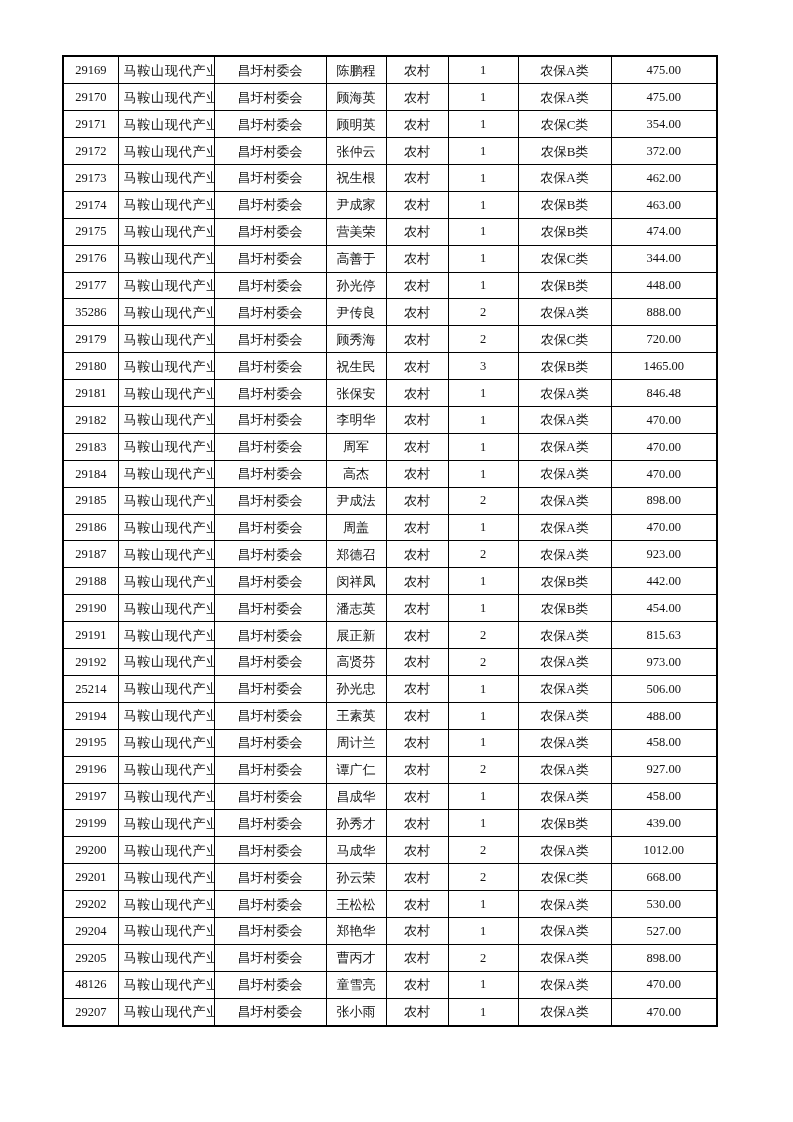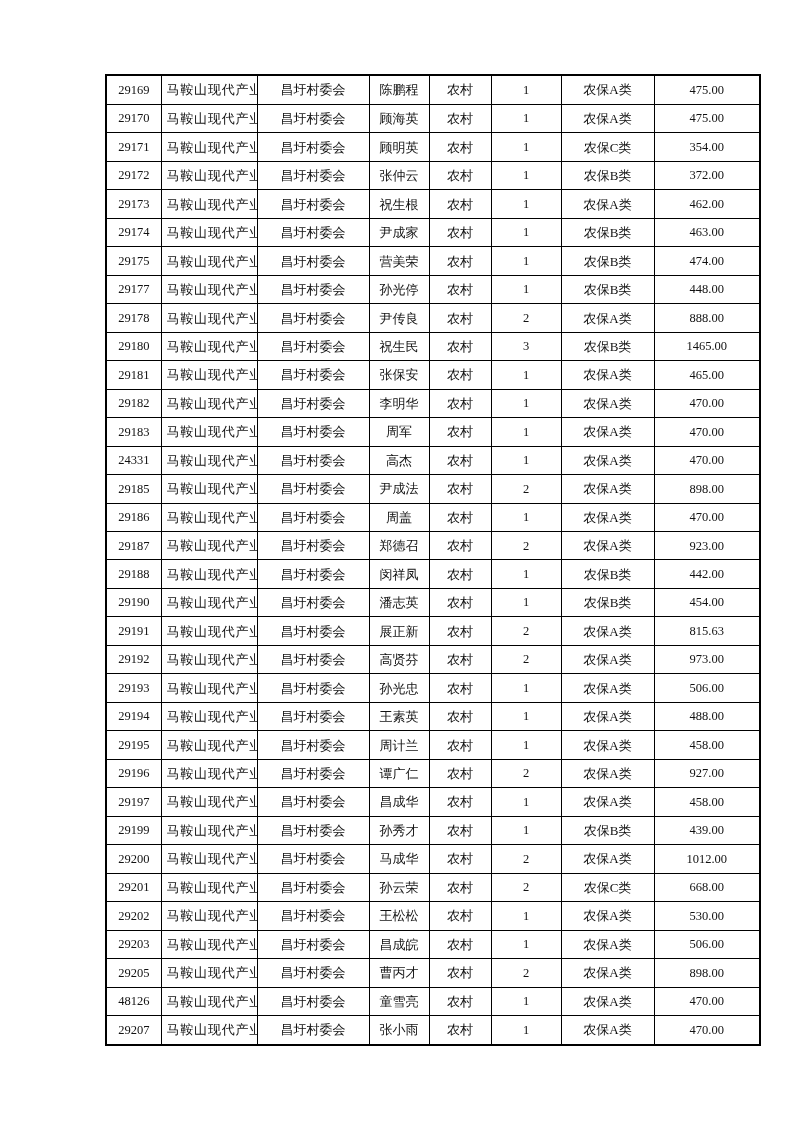--- a/index.html
+++ b/index.html
@@ -11,22 +11,21 @@
     height: 1122px;
     background: #ffffff;
     position: relative;
     font-family: "Liberation Serif", "DejaVu Serif", serif;
     color: #111111;
     overflow: hidden;
   }
   .sheet {
     position: absolute;
     left: 62px;
-    top: 74px;
-    margin-left: 43px;
+    top: 55px;
   }
   table.grid {
     border-collapse: collapse;
     table-layout: fixed;
     width: 654px;
     height: 972px;
     border: 2px solid #000000;
   }
   table.grid td {
     border: 1px solid #000000;
@@ -130,58 +129,78 @@
           <td class="c0">29175</td>
           <td class="c1">马鞍山现代产业</td>
           <td class="c2">昌圩村委会</td>
           <td class="c3">营美荣</td>
           <td class="c4">农村</td>
           <td class="c5">1</td>
           <td class="c6">农保B类</td>
           <td class="c7">474.00</td>
         </tr>
         <tr>
+          <td class="c0">29176</td>
+          <td class="c1">马鞍山现代产业</td>
+          <td class="c2">昌圩村委会</td>
+          <td class="c3">高善于</td>
+          <td class="c4">农村</td>
+          <td class="c5">1</td>
+          <td class="c6">农保C类</td>
+          <td class="c7">344.00</td>
+        </tr>
+        <tr>
           <td class="c0">29177</td>
           <td class="c1">马鞍山现代产业</td>
           <td class="c2">昌圩村委会</td>
           <td class="c3">孙光停</td>
           <td class="c4">农村</td>
           <td class="c5">1</td>
           <td class="c6">农保B类</td>
           <td class="c7">448.00</td>
         </tr>
         <tr>
-          <td class="c0">29178</td>
+          <td class="c0">35286</td>
           <td class="c1">马鞍山现代产业</td>
           <td class="c2">昌圩村委会</td>
           <td class="c3">尹传良</td>
           <td class="c4">农村</td>
           <td class="c5">2</td>
           <td class="c6">农保A类</td>
           <td class="c7">888.00</td>
         </tr>
         <tr>
+          <td class="c0">29179</td>
+          <td class="c1">马鞍山现代产业</td>
+          <td class="c2">昌圩村委会</td>
+          <td class="c3">顾秀海</td>
+          <td class="c4">农村</td>
+          <td class="c5">2</td>
+          <td class="c6">农保C类</td>
+          <td class="c7">720.00</td>
+        </tr>
+        <tr>
           <td class="c0">29180</td>
           <td class="c1">马鞍山现代产业</td>
           <td class="c2">昌圩村委会</td>
           <td class="c3">祝生民</td>
           <td class="c4">农村</td>
           <td class="c5">3</td>
           <td class="c6">农保B类</td>
           <td class="c7">1465.00</td>
         </tr>
         <tr>
           <td class="c0">29181</td>
           <td class="c1">马鞍山现代产业</td>
           <td class="c2">昌圩村委会</td>
           <td class="c3">张保安</td>
           <td class="c4">农村</td>
           <td class="c5">1</td>
           <td class="c6">农保A类</td>
-          <td class="c7">465.00</td>
+          <td class="c7">846.48</td>
         </tr>
         <tr>
           <td class="c0">29182</td>
           <td class="c1">马鞍山现代产业</td>
           <td class="c2">昌圩村委会</td>
           <td class="c3">李明华</td>
           <td class="c4">农村</td>
           <td class="c5">1</td>
           <td class="c6">农保A类</td>
           <td class="c7">470.00</td>
@@ -190,21 +209,21 @@
           <td class="c0">29183</td>
           <td class="c1">马鞍山现代产业</td>
           <td class="c2">昌圩村委会</td>
           <td class="c3">周军</td>
           <td class="c4">农村</td>
           <td class="c5">1</td>
           <td class="c6">农保A类</td>
           <td class="c7">470.00</td>
         </tr>
         <tr>
-          <td class="c0">24331</td>
+          <td class="c0">29184</td>
           <td class="c1">马鞍山现代产业</td>
           <td class="c2">昌圩村委会</td>
           <td class="c3">高杰</td>
           <td class="c4">农村</td>
           <td class="c5">1</td>
           <td class="c6">农保A类</td>
           <td class="c7">470.00</td>
         </tr>
         <tr>
           <td class="c0">29185</td>
@@ -270,21 +289,21 @@
           <td class="c0">29192</td>
           <td class="c1">马鞍山现代产业</td>
           <td class="c2">昌圩村委会</td>
           <td class="c3">高贤芬</td>
           <td class="c4">农村</td>
           <td class="c5">2</td>
           <td class="c6">农保A类</td>
           <td class="c7">973.00</td>
         </tr>
         <tr>
-          <td class="c0">29193</td>
+          <td class="c0">25214</td>
           <td class="c1">马鞍山现代产业</td>
           <td class="c2">昌圩村委会</td>
           <td class="c3">孙光忠</td>
           <td class="c4">农村</td>
           <td class="c5">1</td>
           <td class="c6">农保A类</td>
           <td class="c7">506.00</td>
         </tr>
         <tr>
           <td class="c0">29194</td>
@@ -360,28 +379,28 @@
           <td class="c0">29202</td>
           <td class="c1">马鞍山现代产业</td>
           <td class="c2">昌圩村委会</td>
           <td class="c3">王松松</td>
           <td class="c4">农村</td>
           <td class="c5">1</td>
           <td class="c6">农保A类</td>
           <td class="c7">530.00</td>
         </tr>
         <tr>
-          <td class="c0">29203</td>
-          <td class="c1">马鞍山现代产业</td>
-          <td class="c2">昌圩村委会</td>
-          <td class="c3">昌成皖</td>
-          <td class="c4">农村</td>
-          <td class="c5">1</td>
-          <td class="c6">农保A类</td>
-          <td class="c7">506.00</td>
+          <td class="c0">29204</td>
+          <td class="c1">马鞍山现代产业</td>
+          <td class="c2">昌圩村委会</td>
+          <td class="c3">郑艳华</td>
+          <td class="c4">农村</td>
+          <td class="c5">1</td>
+          <td class="c6">农保A类</td>
+          <td class="c7">527.00</td>
         </tr>
         <tr>
           <td class="c0">29205</td>
           <td class="c1">马鞍山现代产业</td>
           <td class="c2">昌圩村委会</td>
           <td class="c3">曹丙才</td>
           <td class="c4">农村</td>
           <td class="c5">2</td>
           <td class="c6">农保A类</td>
           <td class="c7">898.00</td>

